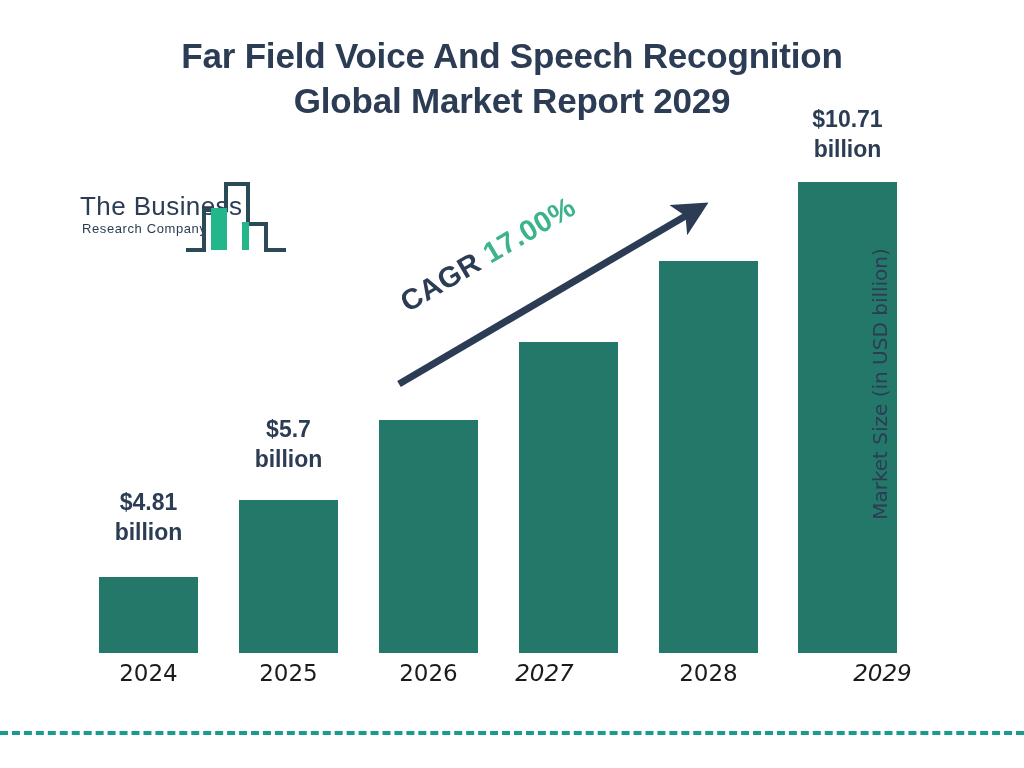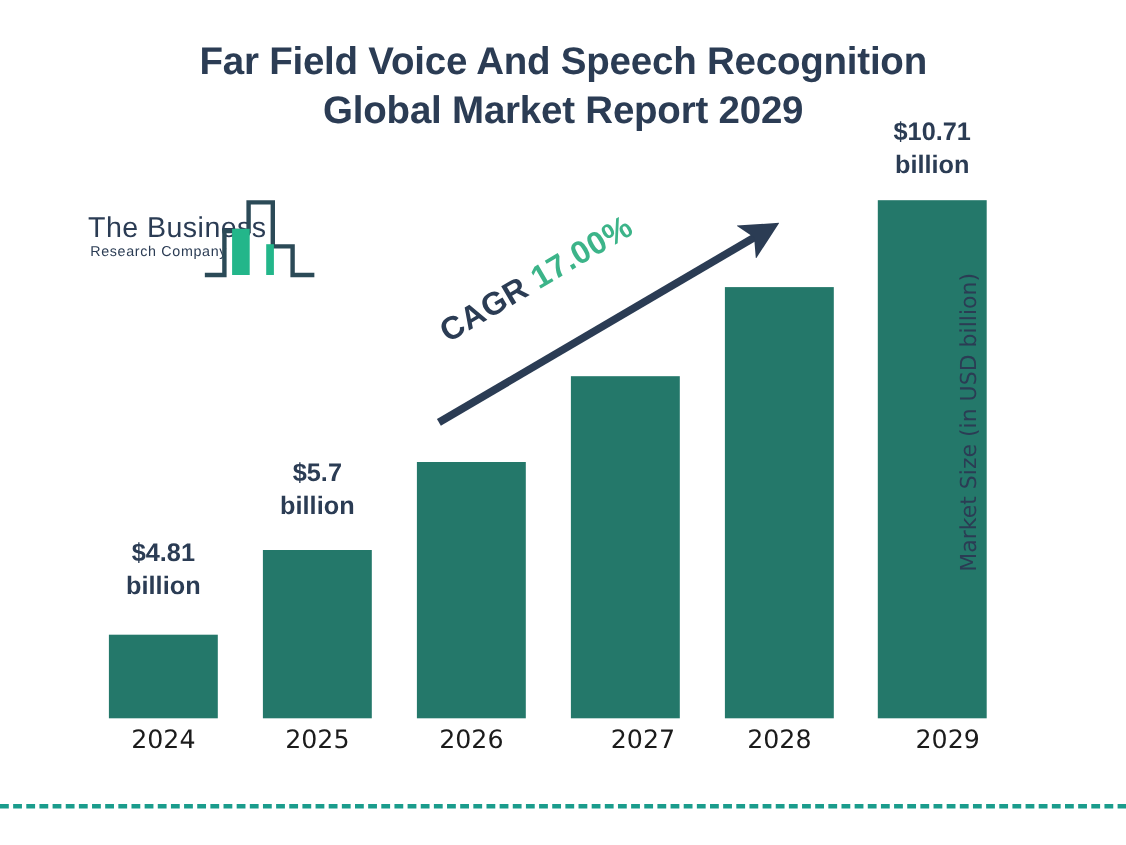--- a/index.html
+++ b/index.html
@@ -190,23 +190,23 @@
       <div>billion</div>
     </div>
     <div class="bar-value" style="left:778px; width:139px; top:104px;">
       <div>$10.71</div>
       <div>billion</div>
     </div>
 
     <div class="xtick" style="left:79px; width:139px;">2024</div>
     <div class="xtick" style="left:219px; width:139px;">2025</div>
     <div class="xtick" style="left:359px; width:139px;">2026</div>
-    <div class="xtick" style="left:515px; width:139px;">2027</div>
+    <div class="xtick" style="left:475px; width:139px;font-style:italic;">2027</div>
     <div class="xtick" style="left:639px; width:139px;">2028</div>
-    <div class="xtick" style="left:792px; width:139px;">2029</div>
+    <div class="xtick" style="left:813px; width:139px;font-style:italic;">2029</div>
 
     <div class="ylabel">Market Size (in USD billion)</div>
 
     <svg class="arrow-svg" viewBox="0 0 1024 768" xmlns="http://www.w3.org/2000/svg">
       <defs>
         <marker id="ahead" markerWidth="5" markerHeight="5" refX="2.6" refY="2.5" orient="auto">
           <path d="M0,0 L5,2.5 L0,5 L1.2,2.5 Z" fill="#2b3c54"></path>
         </marker>
       </defs>
       <line x1="399" y1="384" x2="694" y2="211" stroke="#2b3c54" stroke-width="7" stroke-linecap="butt" marker-end="url(#ahead)"></line>

